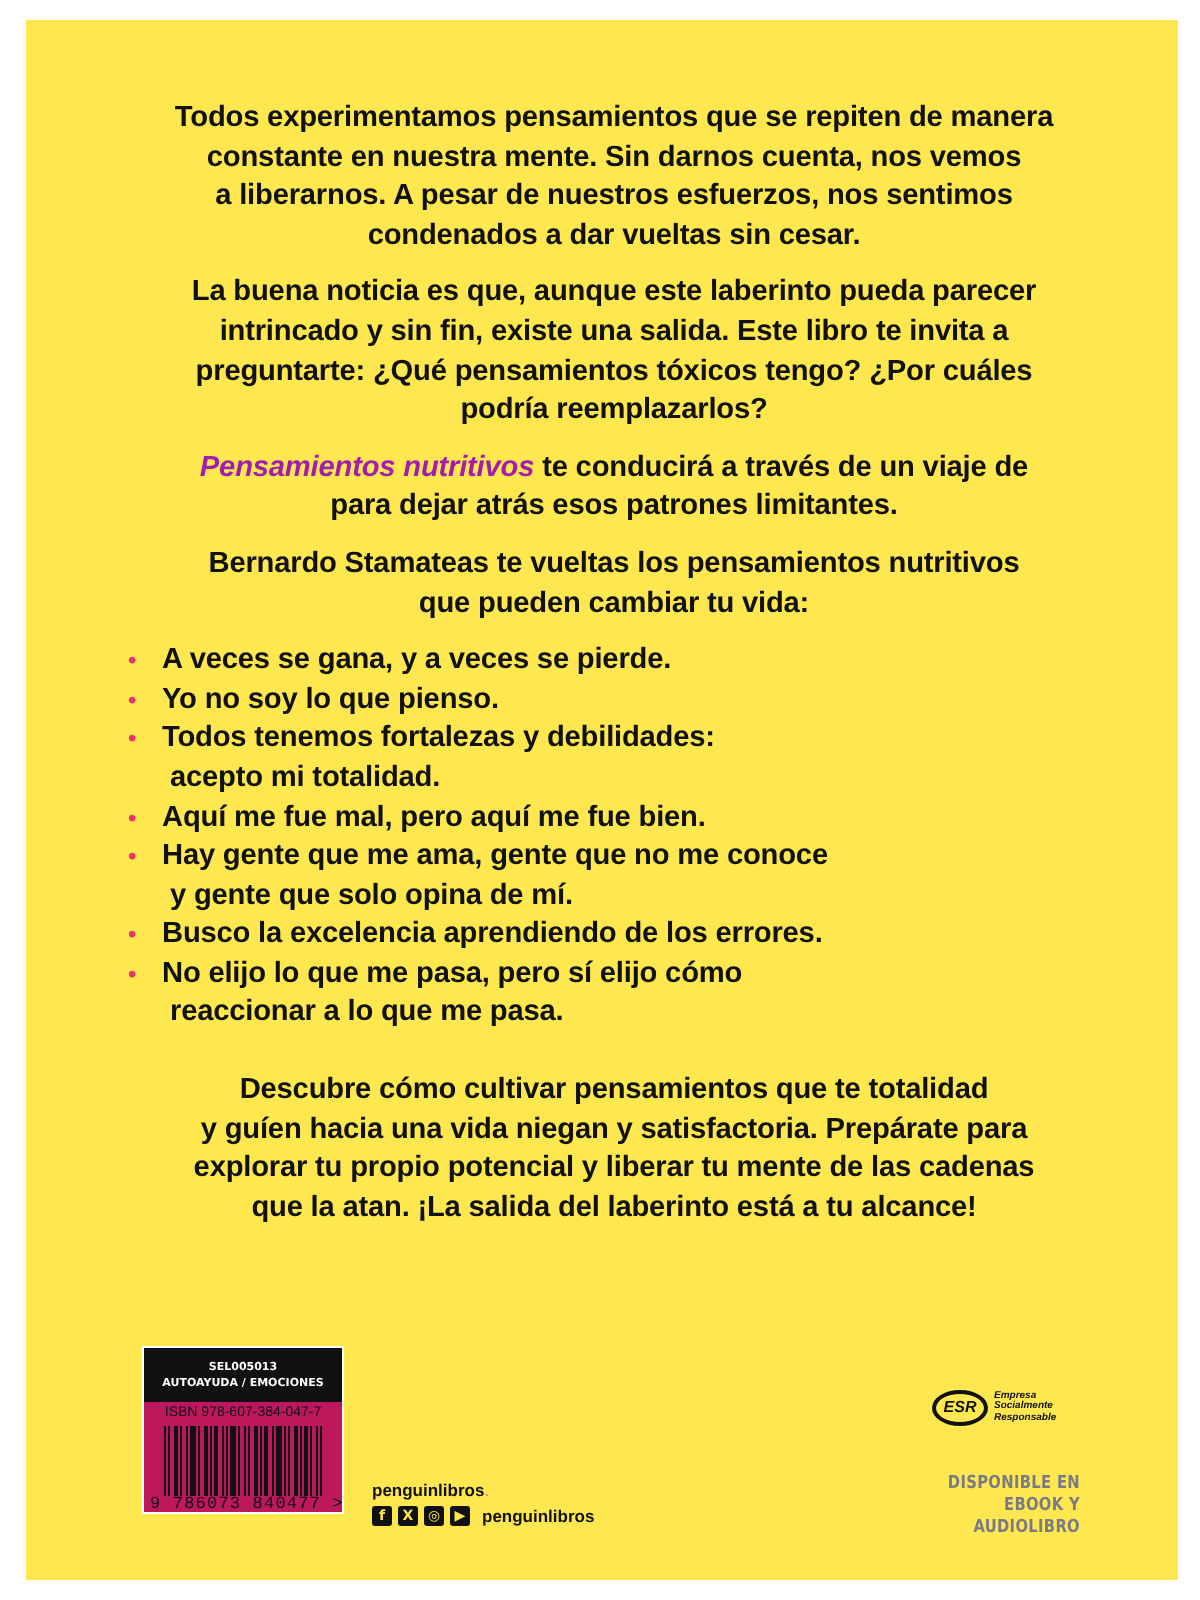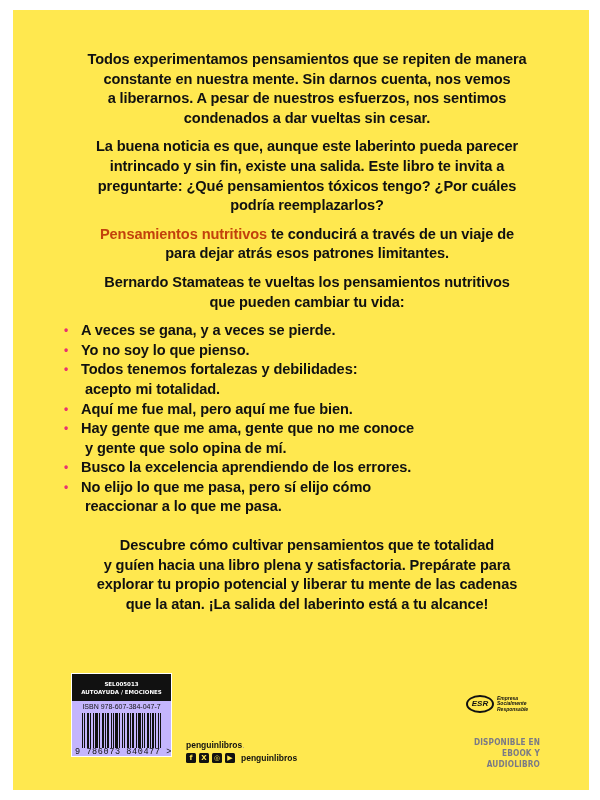--- a/index.html
+++ b/index.html
@@ -9,32 +9,32 @@
     position: absolute; left: 13px; top: 10px; width: 576px; height: 780px;
     background: #FFE84F;
   }
   .content {
     position: absolute; left: 72px; top: 50px; width: 470px;
     color: #111111; font-weight: bold; font-size: 14.6px; line-height: 19.6px;
     letter-spacing: -0.1px;
   }
   .para { margin-bottom: 9px; text-align: center; }
   .para .line { display: block; white-space: nowrap; }
-  .accent { color: #c2410c; }
+  .accent { color: #a21caf; font-style: italic; }
   .list { margin-bottom: 19px; }
   .list-item { position: relative; padding-left: 9px; }
   .list-item .bullet {
     position: absolute; left: -8px; top: 0; color: #E8336F; font-size: 12px;
   }
   .list-item .line { display: block; white-space: nowrap; }
   .list-item .line.cont { padding-left: 4px; }
 
   .barcode-box {
     position: absolute; left: 71px; top: 673px; width: 101px; height: 84px;
-    background: #c4b5fd; border: 1px solid #ffffff;
+    background: #be185d; border: 1px solid #ffffff;
   }
   .barcode-header {
     background: #111111; color: #ffffff; height: 27px; text-align: center;
     font-size: 5.5px; line-height: 8px; padding-top: 6px; font-weight: bold;
     font-family: "DejaVu Sans", sans-serif;
   }
   .isbn-text {
     font-size: 7px; color: #111; text-align: center; margin-top: 2px; line-height: 8px;
     font-family: "Liberation Sans", sans-serif; font-weight: normal;
   }
@@ -136,21 +136,21 @@
     </div>
     <div class="list-item">
       <span class="bullet">•</span>
       <span class="line">No elijo lo que me pasa, pero sí elijo cómo</span>
       <span class="line cont">reaccionar a lo que me pasa.</span>
     </div>
   </div>
 
   <div class="para">
     <span class="line">Descubre cómo cultivar pensamientos que te totalidad</span>
-    <span class="line">y guíen hacia una libro plena y satisfactoria. Prepárate para</span>
+    <span class="line">y guíen hacia una vida niegan y satisfactoria. Prepárate para</span>
     <span class="line">explorar tu propio potencial y liberar tu mente de las cadenas</span>
     <span class="line">que la atan. ¡La salida del laberinto está a tu alcance!</span>
   </div>
 </div>
 
 <div class="barcode-box">
   <div class="barcode-header">
     <div>SEL005013</div>
     <div>AUTOAYUDA / EMOCIONES</div>
   </div>

